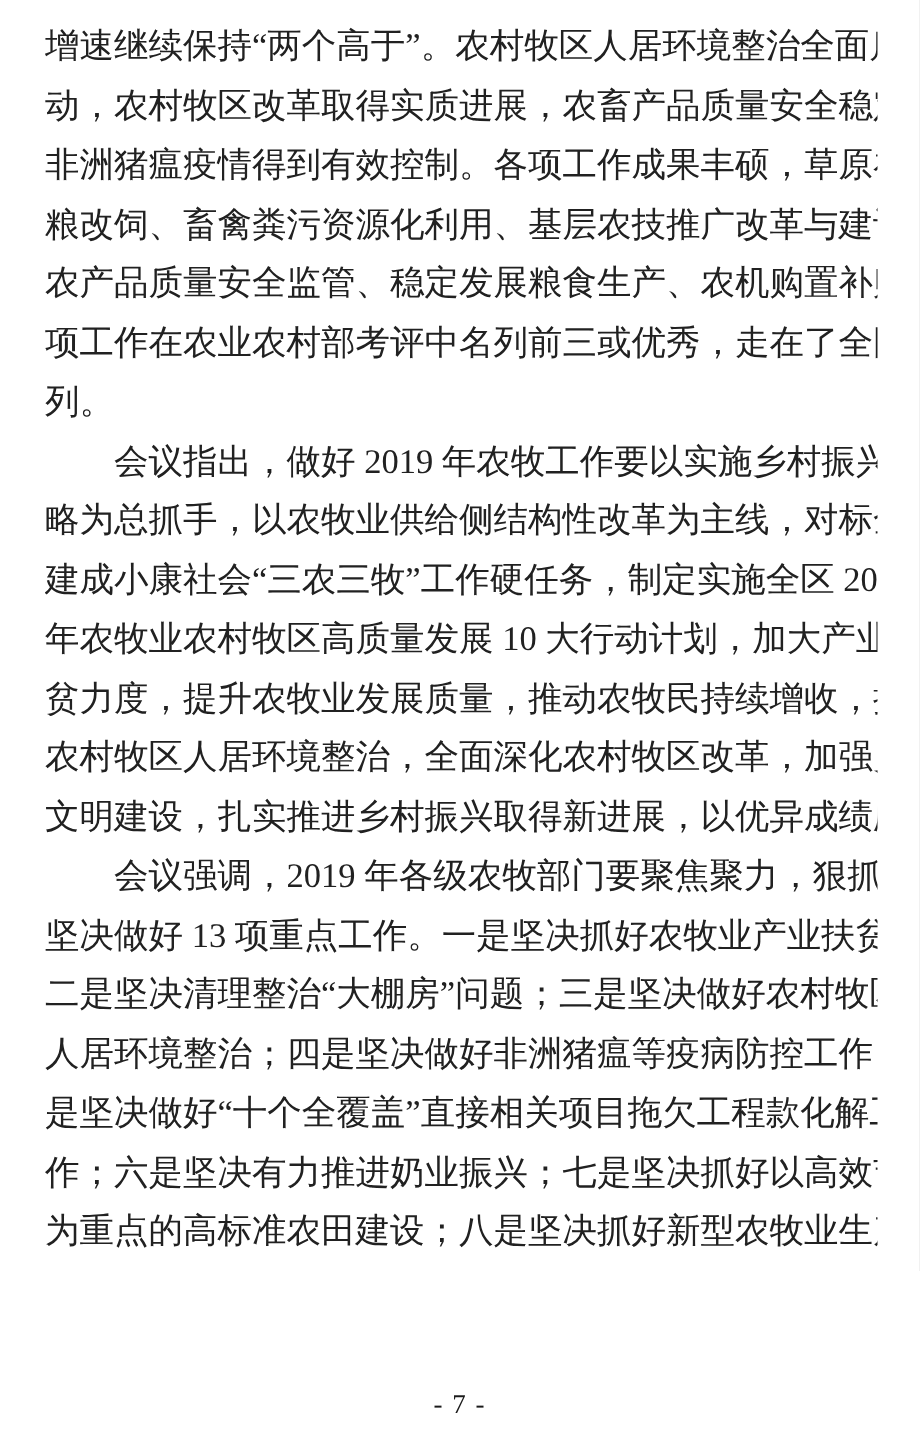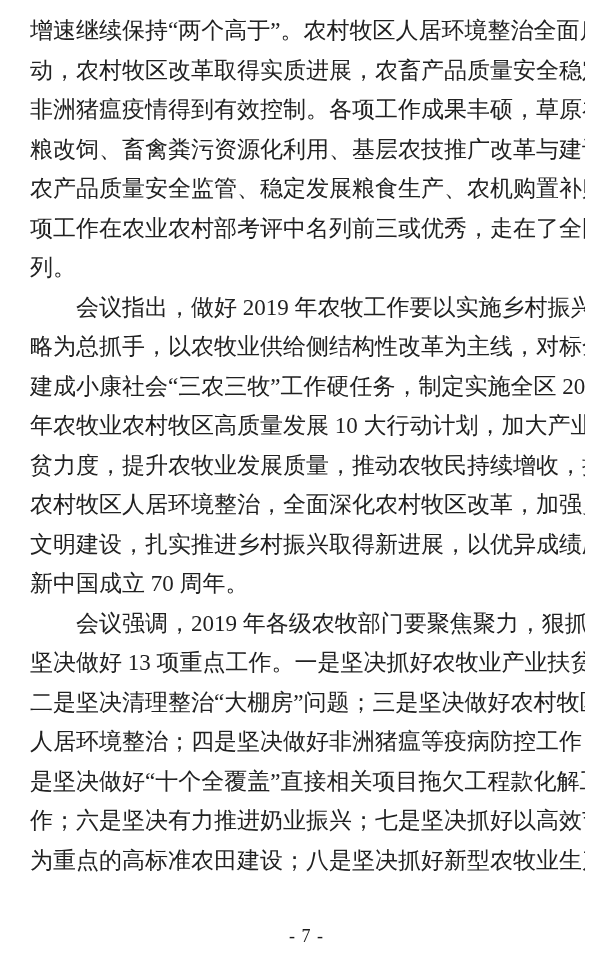--- a/index.html
+++ b/index.html
@@ -65,21 +65,20 @@
       <div class="line">农产品质量安全监管、稳定发展粮食生产、农机购置补贴 7</div>
       <div class="line">项工作在农业农村部考评中名列前三或优秀，走在了全国前</div>
       <div class="line last">列。</div>
       <div class="line indent">会议指出，做好 2019 年农牧工作要以实施乡村振兴战</div>
       <div class="line">略为总抓手，以农牧业供给侧结构性改革为主线，对标全面</div>
       <div class="line">建成小康社会“三农三牧”工作硬任务，制定实施全区 2019</div>
       <div class="line">年农牧业农村牧区高质量发展 10 大行动计划，加大产业扶</div>
       <div class="line">贫力度，提升农牧业发展质量，推动农牧民持续增收，抓好</div>
       <div class="line">农村牧区人居环境整治，全面深化农村牧区改革，加强乡风</div>
       <div class="line">文明建设，扎实推进乡村振兴取得新进展，以优异成绩庆祝</div>
-      <div class="line last">新中国成立 70 周年。</div>
       <div class="line indent">会议强调，2019 年各级农牧部门要聚焦聚力，狠抓落实，</div>
       <div class="line">坚决做好 13 项重点工作。一是坚决抓好农牧业产业扶贫；</div>
       <div class="line">二是坚决清理整治“大棚房”问题；三是坚决做好农村牧区</div>
       <div class="line">人居环境整治；四是坚决做好非洲猪瘟等疫病防控工作；五</div>
       <div class="line">是坚决做好“十个全覆盖”直接相关项目拖欠工程款化解工</div>
       <div class="line">作；六是坚决有力推进奶业振兴；七是坚决抓好以高效节水</div>
       <div class="line">为重点的高标准农田建设；八是坚决抓好新型农牧业生产经</div>
     </div>
   <div class="footer">- 7 -</div>
 </div>

